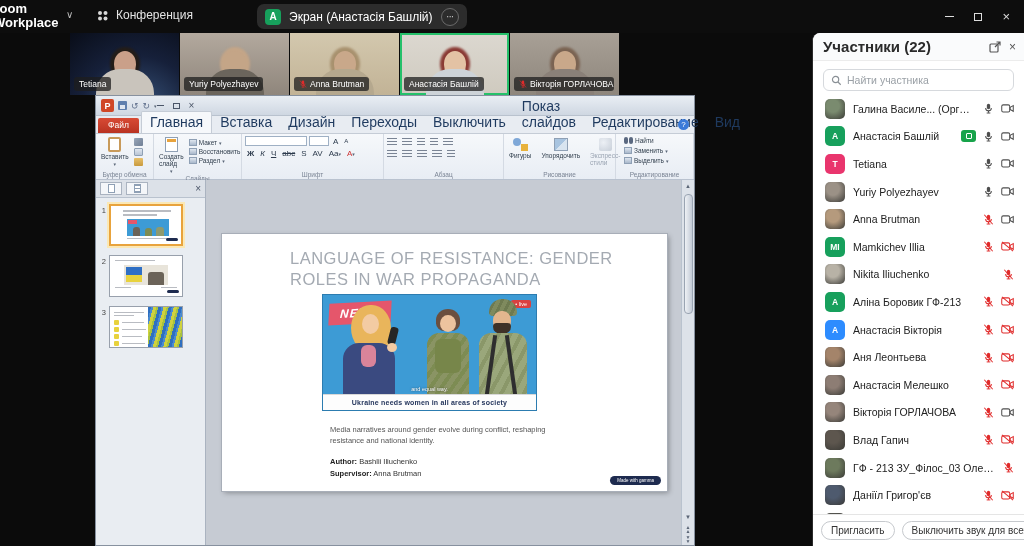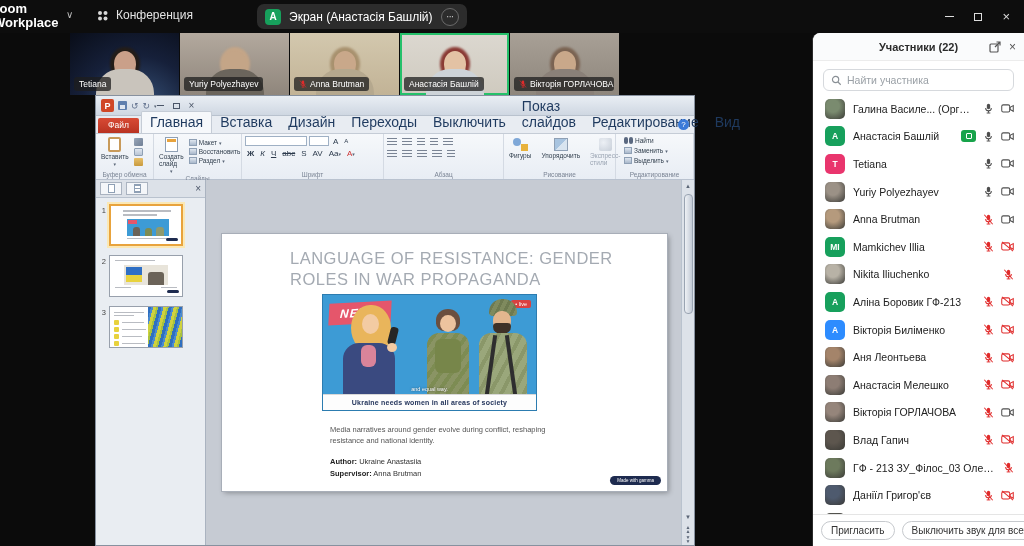--- a/index.html
+++ b/index.html
@@ -122,21 +122,21 @@
 
   .vscroll { width:13px; background:#dde2e9; border-left:1px solid #b9c2ce; display:flex; flex-direction:column; align-items:center; }
   .vs-arrow { font-size:6px; color:#5a6576; padding:3px 0; }
   .vs-thumb { width:9px; height:120px; background:linear-gradient(90deg,#eef1f5,#c2cad6); border:1px solid #9aa4b2; border-radius:4px; margin-top:2px; }
   .vs-bottom { margin-top:auto; display:flex; flex-direction:column; align-items:center; gap:2px; padding-bottom:2px; }
   .vs-dbl { font-size:5px; color:#5a6576; line-height:.8; text-align:center; }
 
   
   #panel { position:absolute; left:812px; top:33px; width:212px; height:513px; background:#fff; border-radius:8px 0 0 0; display:flex; flex-direction:column; overflow:hidden; border-left:1px solid #2a2a2a; }
   .p-header { height:28px; display:flex; align-items:center; border-bottom:1px solid #ececec; background:#fafbfc; padding:0 10px; position:relative; }
-  .p-title { flex:1; text-align:center; font-size:11px; font-weight:bold; color:#2b2b2b; }
+  .p-title { flex:1; text-align:left; font-size:15px; font-weight:bold; color:#2b2b2b; }
   .p-hicons { position:absolute; right:8px; top:0; height:28px; display:flex; align-items:center; gap:8px; color:#555; }
   .p-search { margin:8px 10px 4px; height:22px; border:1px solid #d6d9dd; border-radius:6px; display:flex; align-items:center; gap:5px; padding:0 7px; }
   .p-search input { border:none; outline:none; flex:1; font-size:10.5px; color:#333; font-family:"Liberation Sans",sans-serif; background:transparent; }
   .p-search input::placeholder { color:#9aa0a6; }
   .plist { flex:1; overflow:hidden; }
   .prow { height:27.6px; display:flex; align-items:center; padding:0 10px 0 12px; gap:8px; }
   .pav { width:20px; height:20px; border-radius:5px; flex:0 0 auto; display:flex; align-items:center; justify-content:center; color:#fff; font-size:8.5px; font-weight:bold; }
   .pname { flex:1; font-size:10.5px; color:#222; white-space:nowrap; overflow:hidden; text-overflow:ellipsis; }
   .pics { display:flex; align-items:center; gap:7px; }
   .picon svg { width:11px; height:11px; display:block; }
@@ -500,21 +500,21 @@
               <span style="position:absolute;left:34px;top:36px;width:4px;height:60px;background:#2e2e2e;transform:rotate(-8deg)"></span>
             </span>
             <span class="cap-overlay">and equal way.</span>
             <span class="cap-strip">
                 <span>Ukraine needs women in all areas of society</span>
               </span>
           </div>
 
           <div class="slide-body">Media narratives around gender evolve during conflict, reshaping resistance and national identity.</div>
           <div class="slide-credits">
-            <div><b>Author:</b> <span>Ukraine Anastasiia</span></div>
+            <div><b>Author:</b> <span>Bashlii Iliuchenko</span></div>
             <div><b>Supervisor:</b> <span>Anna Brutman</span></div>
           </div>
           <div class="gamma">Made with gamma</div>
         </div>
       </div>
 
       <div class="vscroll">
         <span class="vs-arrow">▲</span>
         <span class="vs-thumb"></span>
         <span class="vs-bottom">
@@ -703,21 +703,21 @@
               <svg viewBox="0 0 14 11" style="width:13px;height:11px">
                 <rect x="0.8" y="1.6" width="8.6" height="7.6" rx="1.6"></rect>
                 <path d="M9.8 4.3 13.2 2.3v6.2L9.8 6.5z"></path>
                 <line x1="1" y1="0.6" x2="13" y2="10.4"></line>
               </svg>
             </span>
           </span>
         </div>
         <div class="prow">
           <span class="pav" style="background:#2d8cff">A</span>
-          <span class="pname">Вікторія Биліменко</span>
+          <span class="pname">Анастасія Вікторія</span>
           <span class="pics">
             <span class="picon red">
               <svg viewBox="0 0 12 12" style="width:11px;height:11px">
                 <rect class="fill" x="4.2" y="0.8" width="3.6" height="6" rx="1.8"></rect>
                 <path d="M2.9 5.4a3.1 3.1 0 0 0 6.2 0"></path>
                 <line x1="6" y1="8.6" x2="6" y2="10.6"></line>
                 <line x1="4" y1="10.8" x2="8" y2="10.8"></line>
                 <line x1="1.4" y1="0.8" x2="10.6" y2="11.2"></line>
               </svg>
             </span>

